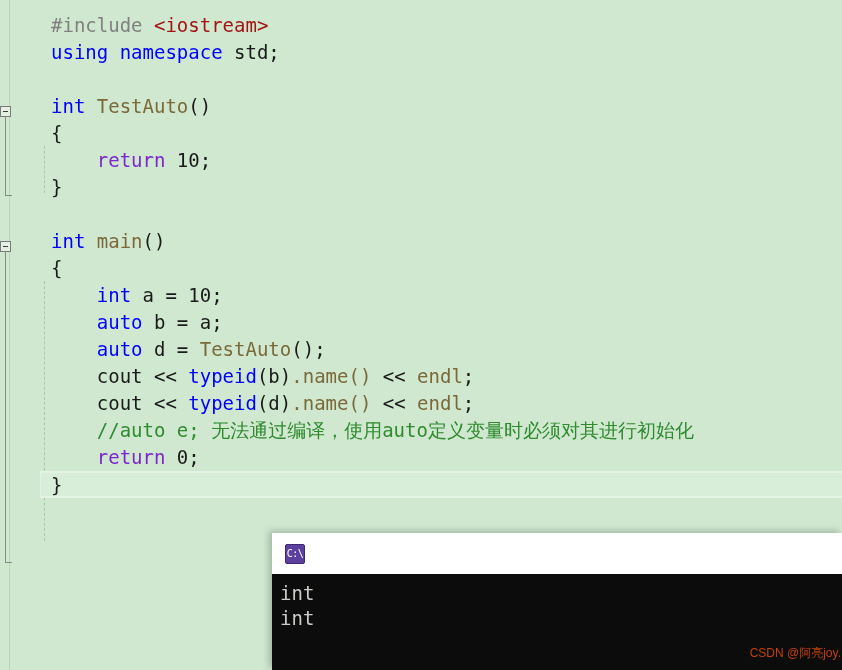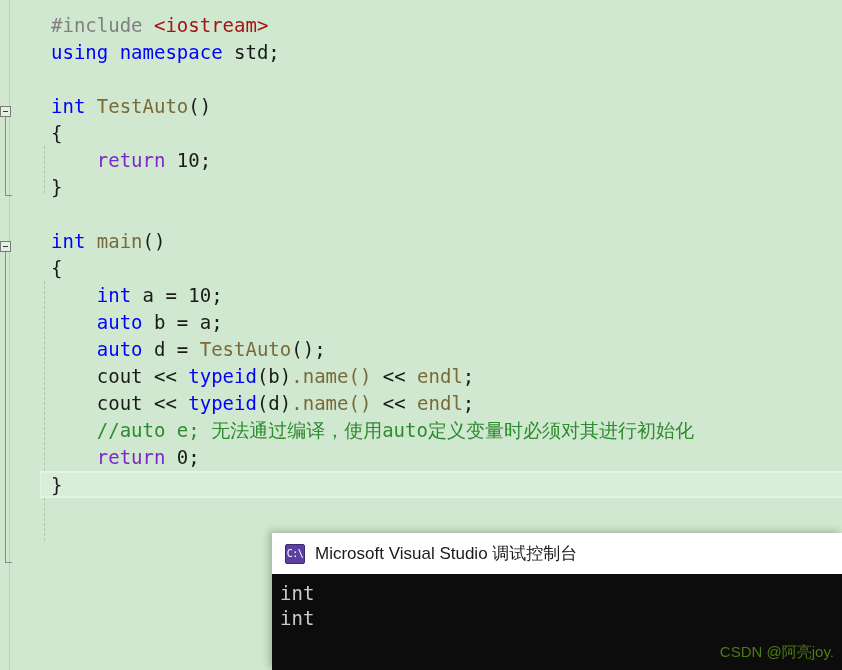--- a/index.html
+++ b/index.html
@@ -173,25 +173,25 @@
   .console-line {
     color: #ccccc7;
     font-family: "DejaVu Sans Mono", "Liberation Mono", monospace;
     font-size: 19px;
     line-height: 25px;
     white-space: pre;
     padding-left: 4px;
   }
   .watermark {
     position: absolute;
-    right: 8px;
+    right: 1px;
     bottom: 8px;
-    color: #4d7c0f;
+    color: #c2410c;
     font-family: "Liberation Sans", sans-serif;
-    font-size: 15px;
+    font-size: 12px;
     white-space: pre;
   }
 </style>
 </head>
 <body>
 
 <div id="editor">
 
   <div class="indicator-strip"></div>
 
@@ -226,20 +226,19 @@
       <div class="line"><span class="line-content"><span class="tok-plain">    </span><span class="tok-kw2">return</span><span class="tok-num"> 0;</span></span></div>
       <div class="line current"><span class="line-content"><span class="tok-punct">}</span></span></div>
     </div>
 </div>
 
 <div id="console-window">
   <div class="console-titlebar">
     <span class="console-icon">
       <span>C:\</span>
     </span>
-    <span class="console-title">Microsoft Visual Studio 调试控制台</span>
   </div>
   <div class="console-body">
       <div class="console-line">int</div>
       <div class="console-line">int</div>
     </div>
   <div class="watermark">CSDN @阿亮joy.</div>
 </div>
 
 </body></html>

